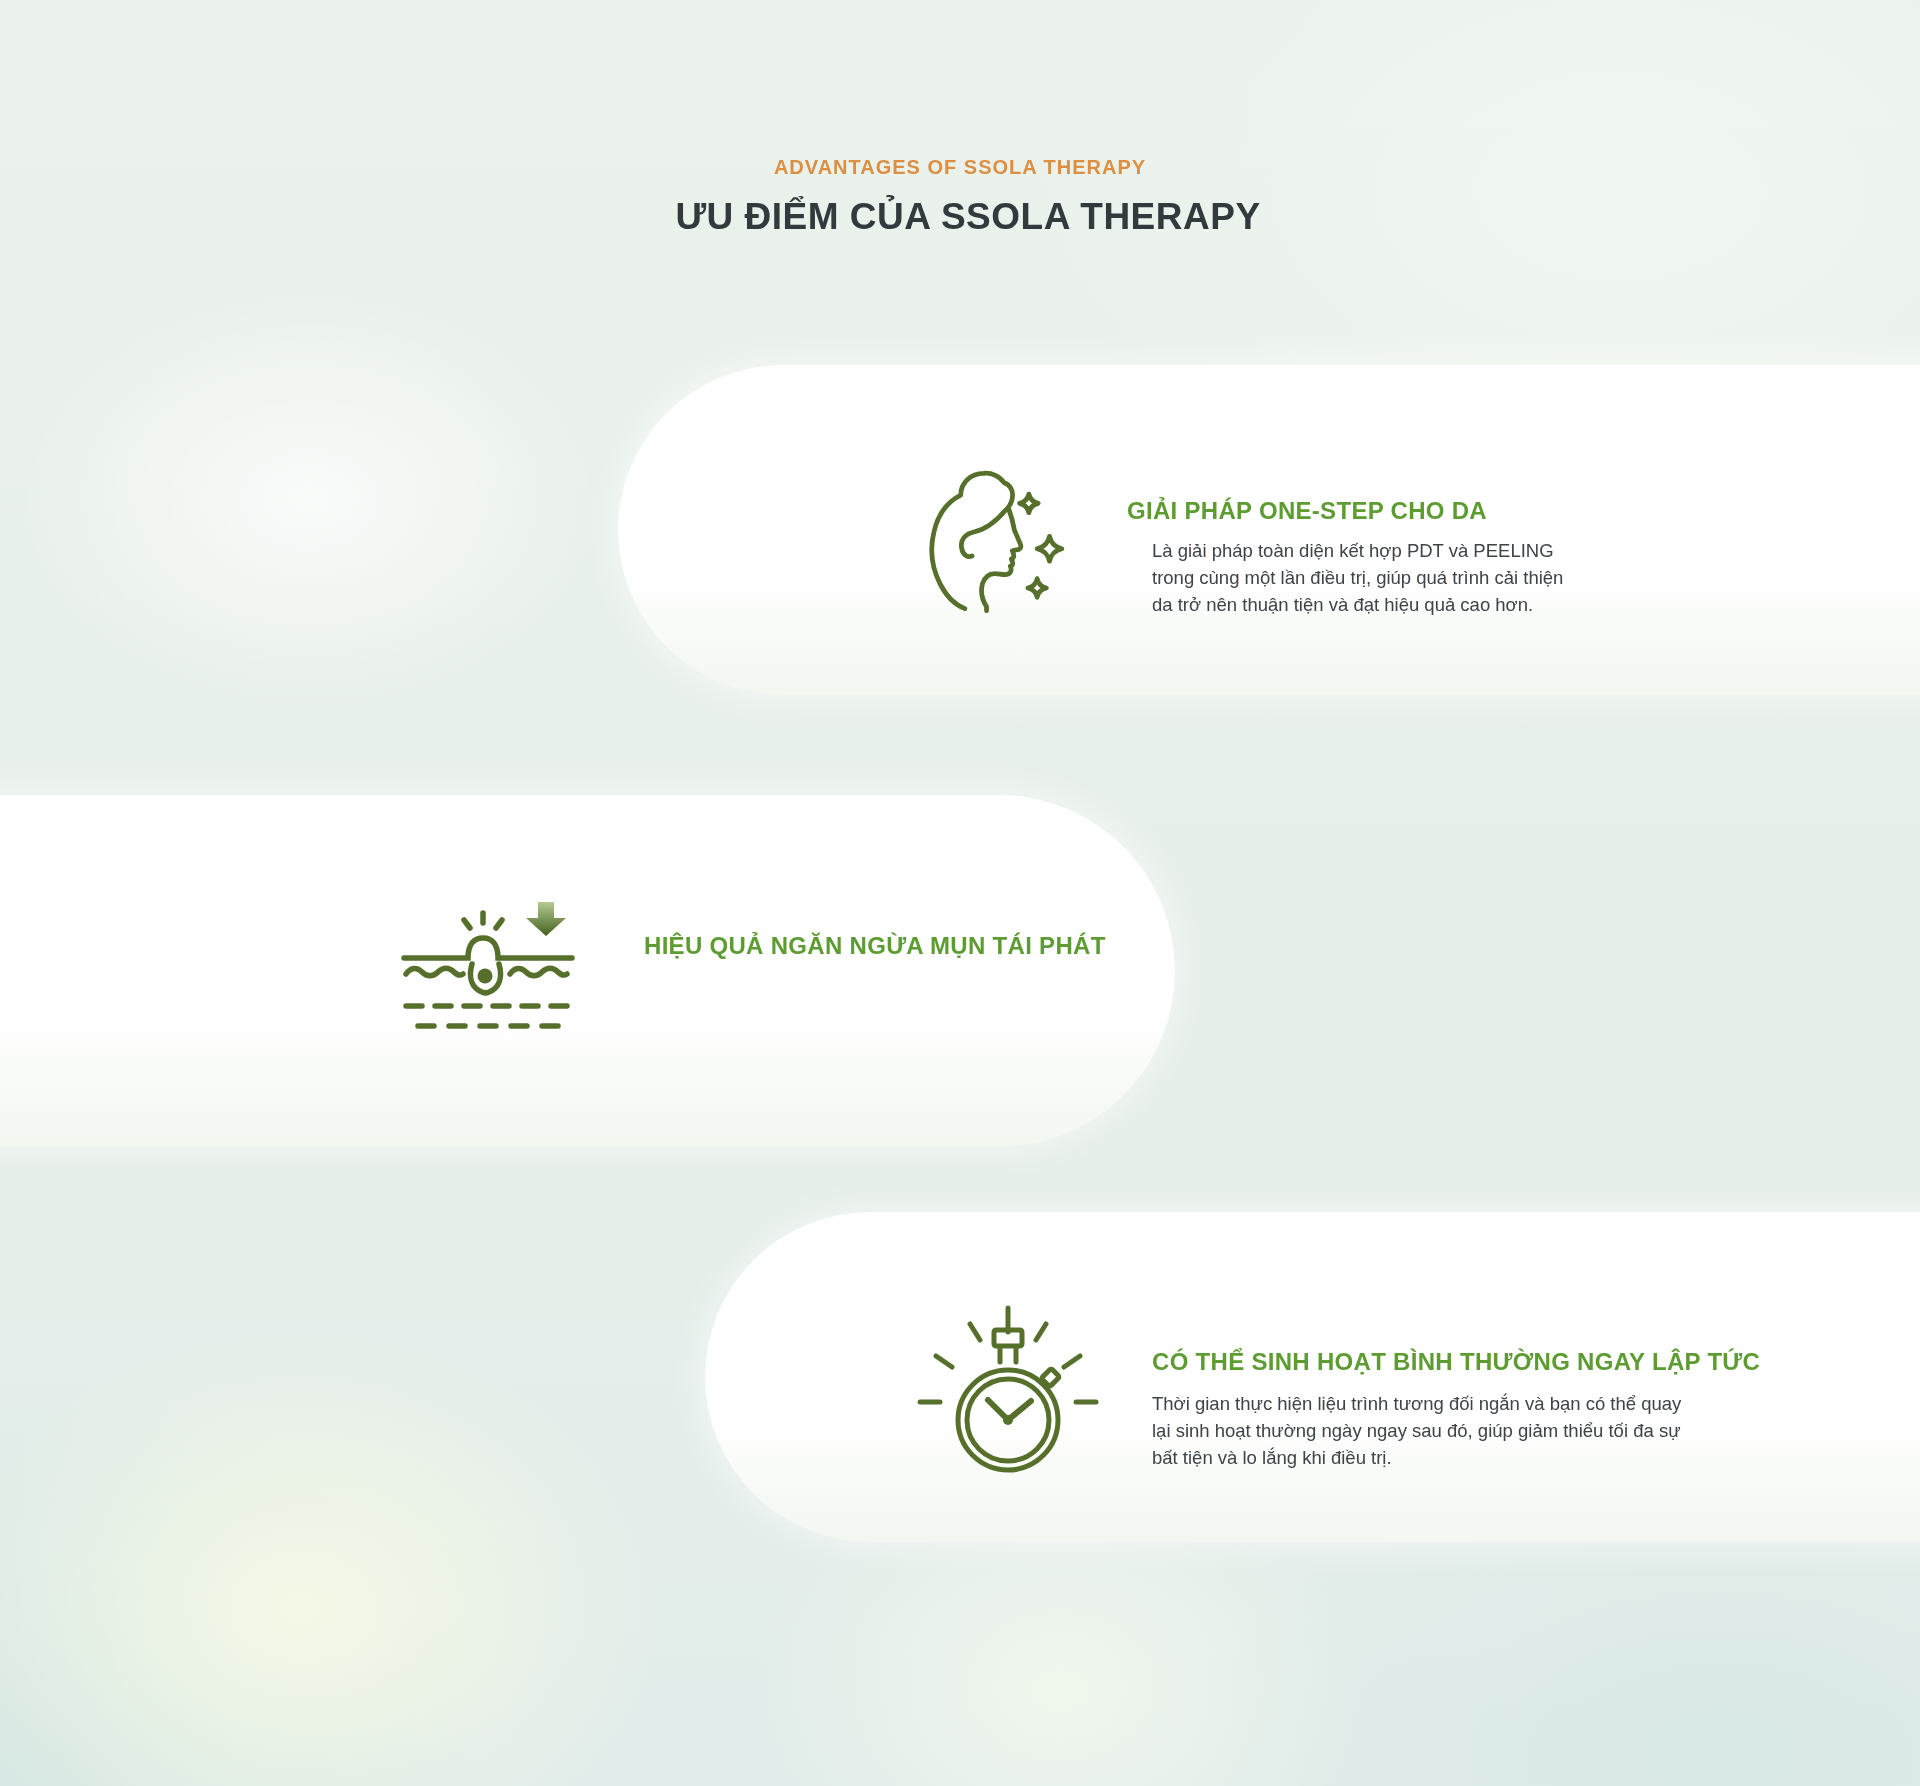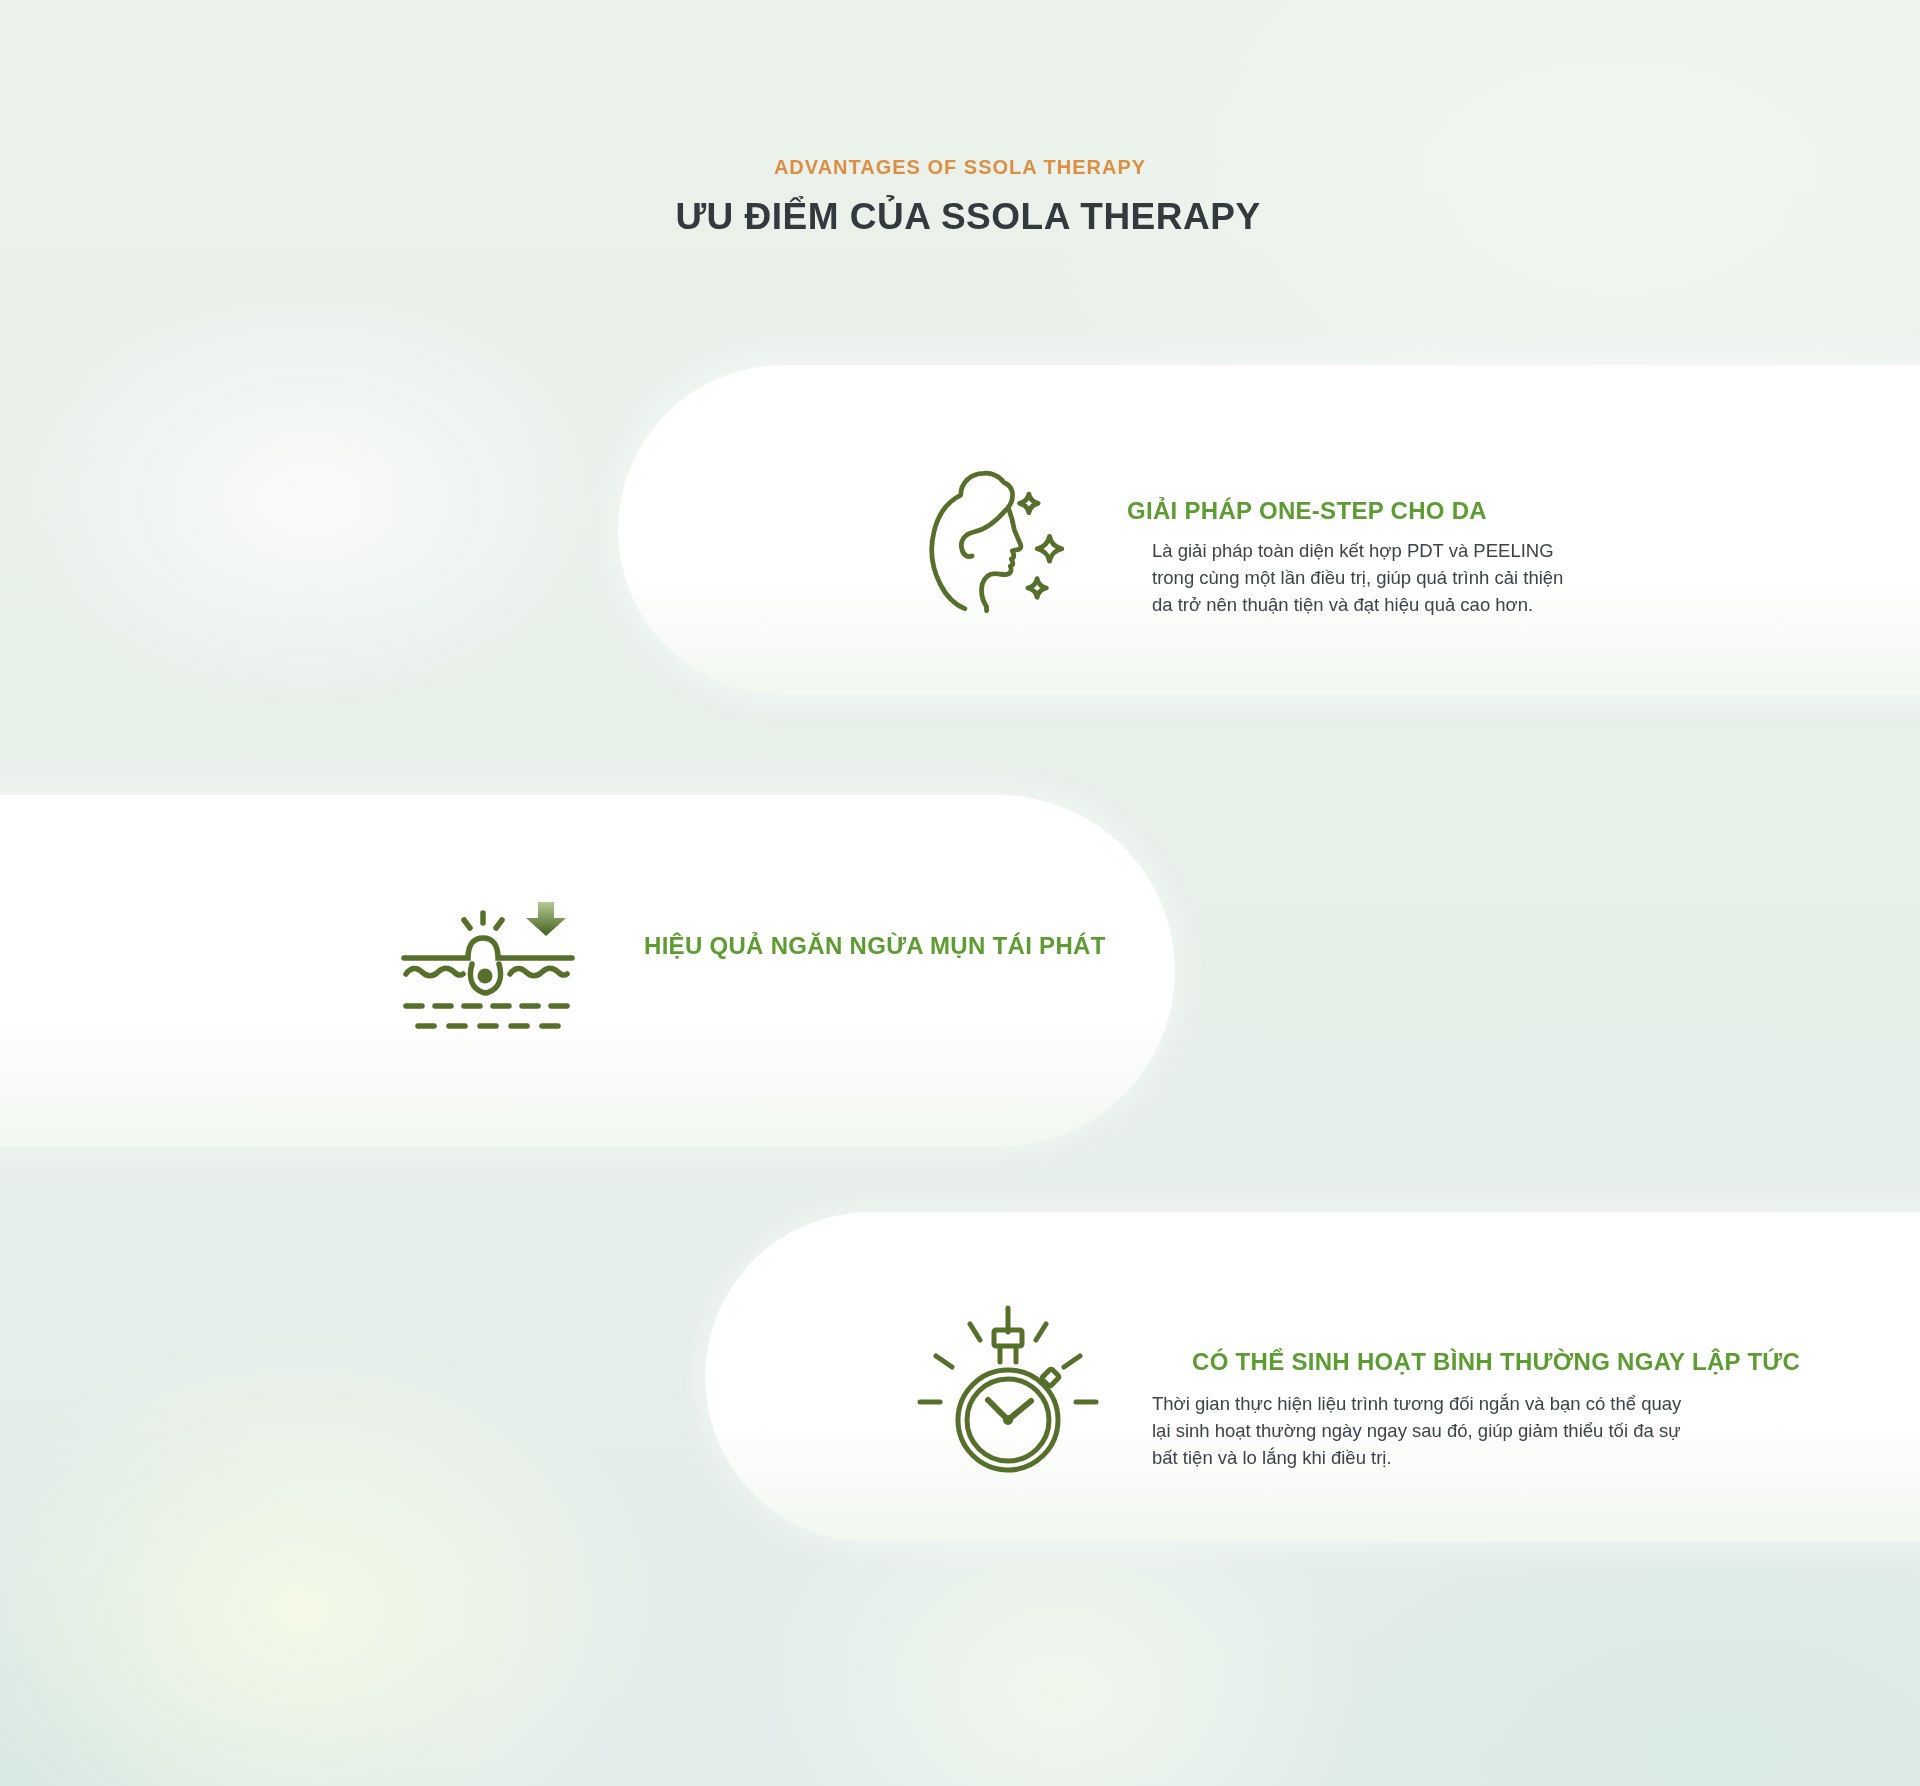--- a/index.html
+++ b/index.html
@@ -26,21 +26,21 @@
   .card2{left:-260px;top:795px;width:1435px;height:352px;border-radius:176px;}
   .card3{left:705px;top:1212px;width:1560px;height:330px;border-radius:165px;}
   .icon{position:absolute;}
   .icon svg{display:block;}
   .card-title{position:absolute;font-size:24px;font-weight:bold;
     letter-spacing:.3px;color:#5d9c31;white-space:nowrap;}
   .card-body{position:absolute;font-size:18.5px;line-height:27px;
     color:#3d4347;white-space:pre-line;}
   .t1{left:1127px;top:497px;}  .b1{left:1152px;top:537px;width:560px;}
   .t2{left:644px; top:932px;}  .b2{left:648px; top:972px;width:500px;}
-  .t3{left:1152px;top:1348px;margin-left:40px;} .b3{left:1152px;top:1390px;width:660px;}
+  .t3{left:1152px;top:1348px;} .b3{left:1152px;top:1390px;width:660px;}
   .i1{left:905px;top:468px;}
   .i2{left:398px;top:901px;}
   .i3{left:908px;top:1300px;}
 </style>
 </head>
 <body>
 
 <div class="stage">
 
   <div class="header">

